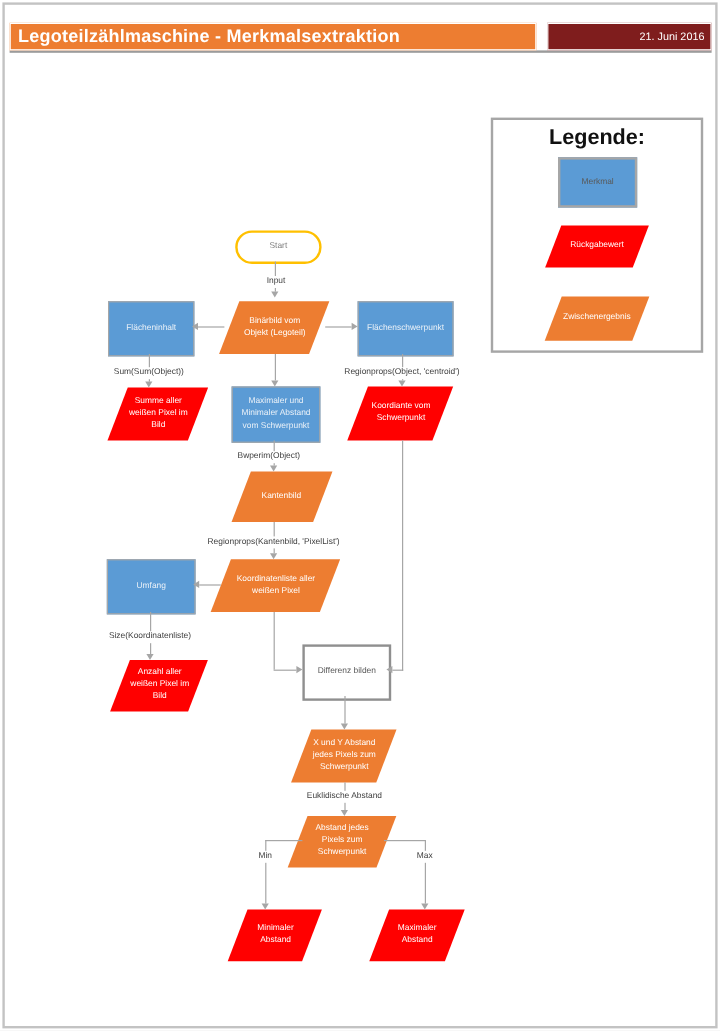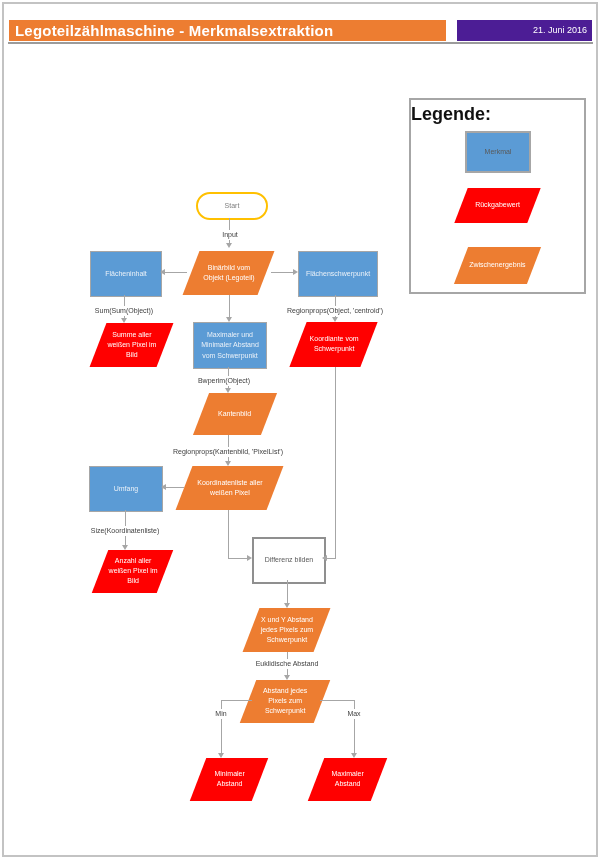--- a/index.html
+++ b/index.html
@@ -4,24 +4,24 @@
 <style>
   html,body{margin:0;padding:0;background:#e9e9e9;}
   .page{
     position:relative;width:600px;height:859px;background:#ffffff;
     font-family:"Liberation Sans", sans-serif;overflow:hidden;
   }
   .page-frame{position:absolute;inset:2px;border:2px solid #c3c3c3;pointer-events:none;}
   
   .header{position:absolute;left:8px;top:7px;right:7px;height:23px;display:flex;gap:9px;border-bottom:2px solid #9b9b9b;margin-top:12px;}
   .title-bar{flex:1;background:#ED7D31;color:#fff;font-weight:bold;font-size:15px;line-height:21px;padding-left:6px;letter-spacing:.2px;border:1px solid #fff;}
-  .date-box{width:130px;background:#4c1d95;color:#fff;font-size:9px;line-height:21px;text-align:right;padding-right:5px;border:1px solid #fff;}
+  .date-box{width:130px;background:#7f1d1d;color:#fff;font-size:9px;line-height:21px;text-align:right;padding-right:5px;border:1px solid #fff;}
   
   .legend{position:absolute;left:409px;top:98px;width:173px;height:192px;border:2px solid #a6a6a6;background:#fff;}
-  .legend-title{margin:4px 0 0 0;text-align:left;font-size:18px;font-weight:bold;color:#111;}
+  .legend-title{margin:4px 0 0 0;text-align:center;font-size:18px;font-weight:bold;color:#111;}
   
   .abs{position:absolute;}
   .node{display:flex;align-items:center;justify-content:center;text-align:center;font-size:7px;line-height:1.45;}
   .rect-blue{background:#5B9BD5;border:1px solid #a6a6a6;color:#eaf1f8;}
   .rect-white{background:#fff;border:2px solid #8f8f8f;color:#595959;}
   .stadium{background:#fff;border:2px solid #FFC000;border-radius:14px;color:#7f7f7f;}
   .para{transform:skewX(-21deg);color:#fff;}
   .para>span{display:block;transform:skewX(21deg);}
   .para.orange{background:#ED7D31;}
   .para.red{background:#FF0000;}

